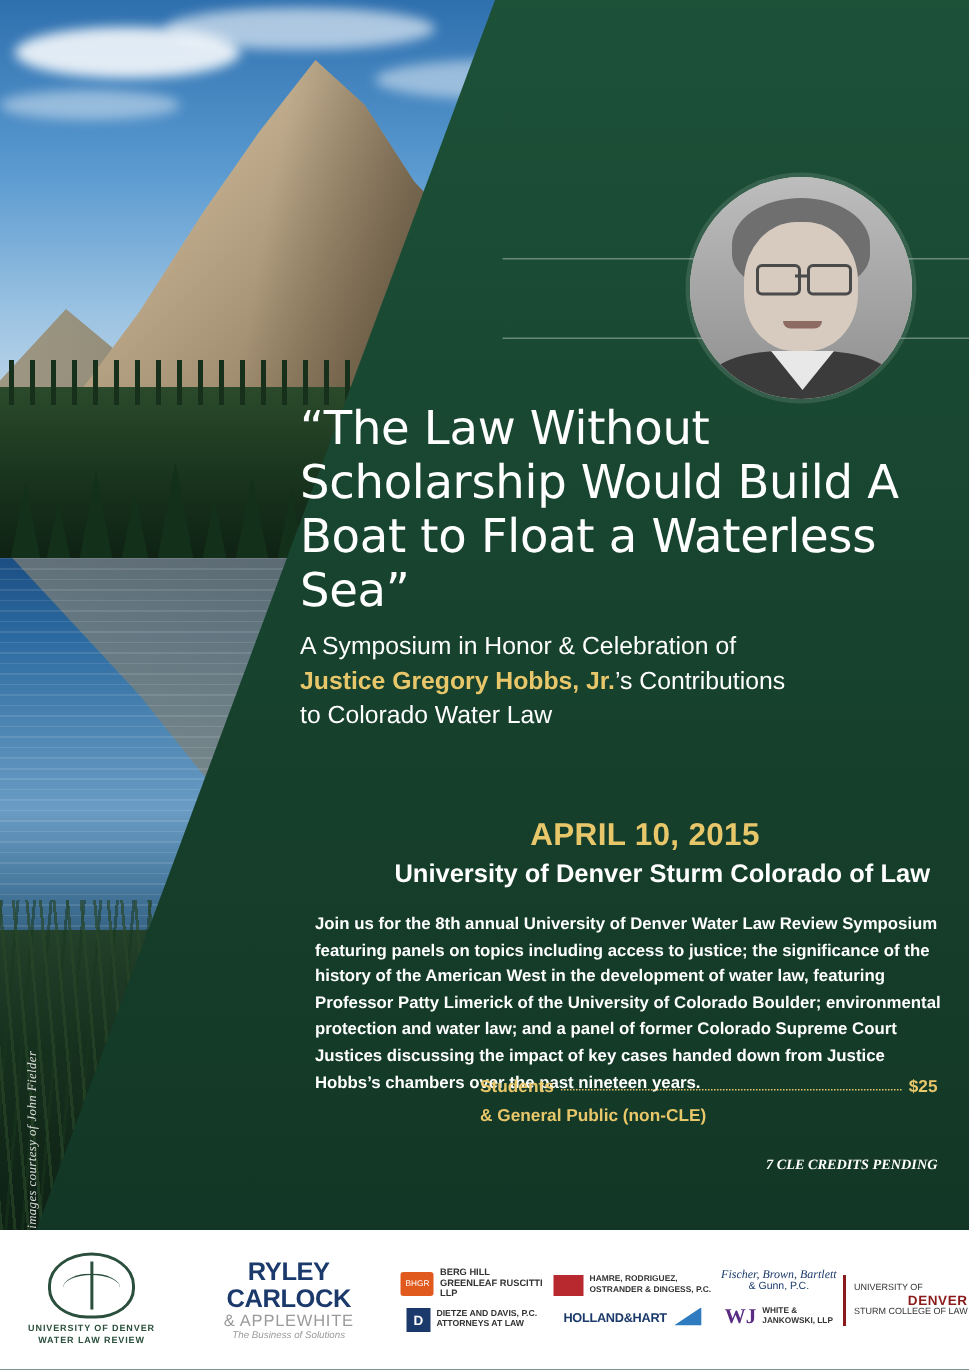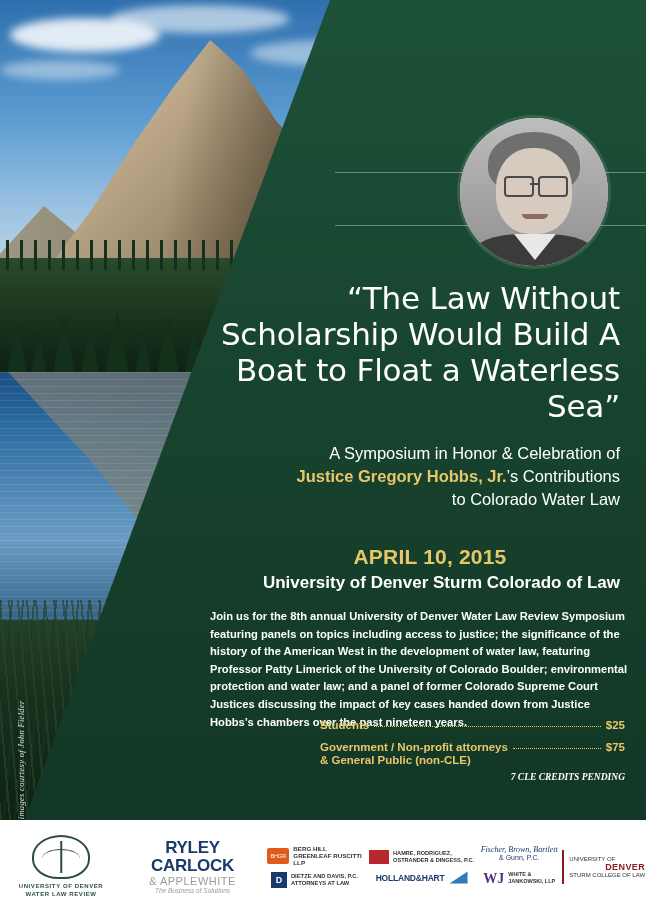--- a/index.html
+++ b/index.html
@@ -133,30 +133,30 @@
   .p-face{position:absolute;left:36px;top:30px;width:76px;height:86px;border-radius:46% 46% 44% 44%;background:#d7cbc0;}
   .p-glassL{position:absolute;left:44px;top:58px;width:26px;height:17px;border:2px solid #4a4a4a;border-radius:4px;}
   .p-glassR{position:absolute;left:78px;top:58px;width:26px;height:17px;border:2px solid #4a4a4a;border-radius:4px;}
   .p-bridge{position:absolute;left:70px;top:65px;width:8px;height:2px;background:#4a4a4a;}
   .p-mouth{position:absolute;left:62px;top:96px;width:26px;height:5px;border-radius:0 0 10px 10px;background:#8d6a62;}
   .p-body{position:absolute;left:12px;top:116px;width:124px;height:50px;background:#3b3b3b;border-radius:40% 40% 0 0;}
   .p-collar{position:absolute;left:54px;top:116px;width:42px;height:26px;background:#e8e8e8;clip-path:polygon(0 0,100% 0,50% 100%);}
 
   
   .content{
-    position:absolute;left:200px;top:280px;width:420px;
-    color:#ffffff;text-align:right;
+    position:absolute;left:200px;top:268px;width:420px;
+    color:#ffffff;text-align:left;
   }
   .headline{
     font-size:31px;line-height:36px;font-weight:400;
     letter-spacing:-.2px;margin:0;color:#ffffff;
     font-family:"DejaVu Sans", sans-serif;
   }
   .subhead{
-    margin-top:18px;font-size:16.5px;line-height:23px;color:#ffffff;font-weight:400;
+    margin-top:8px;font-size:16.5px;line-height:23px;color:#ffffff;font-weight:400;
   }
   .subhead .gold{color:#e8c66a;font-weight:bold;}
 
   .datebox{
     position:absolute;left:240px;top:545px;width:380px;text-align:right;color:#ffffff;
   }
   .date{font-size:21px;font-weight:bold;color:#e8c66a;letter-spacing:.2px;text-align:center;}
   .venue{font-size:17px;font-weight:bold;margin-top:4px;color:#ffffff;}
 
   .body-copy{
@@ -168,21 +168,21 @@
   
   .prices{
     position:absolute;left:320px;top:718px;width:305px;color:#e8c66a;font-size:11.5px;font-weight:bold;
   }
   .price-row{display:flex;align-items:flex-end;margin-bottom:3px;}
   .price-label{white-space:nowrap;}
   .dots{flex:1;border-bottom:1.6px dotted #e8c66a;margin:0 5px 4px 5px;height:8px;}
   .price-val{white-space:nowrap;}
   .price-sub{font-size:11.5px;margin-top:-2px;margin-bottom:6px;}
   .cle-note{
-    margin-top:6px;text-align:right;color:#ffffff;font-size:9.5px;font-style:italic;font-weight:bold;
+    margin-top:22px;text-align:right;color:#ffffff;font-size:9.5px;font-style:italic;font-weight:bold;
     font-family:"Liberation Serif", serif;
   }
 
   
   .sponsors{
     position:absolute;left:0;bottom:0;width:646px;height:93px;
     background:#ffffff;
     display:flex;align-items:center;
   }
   .sp{
@@ -315,25 +315,20 @@
 
     <div>
       <div class="price-row">
         <span class="price-label">Students</span>
         <span class="dots"></span>
         <span class="price-val">$25</span>
       </div>
     </div>
 
     <div style="margin-top:9px;">
-      <div class="price-row">
-        <span class="price-label">Government / Non-profit attorneys</span>
-        <span class="dots"></span>
-        <span class="price-val">$75</span>
-      </div>
       <div class="price-sub">&amp; General Public (non-CLE)</div>
     </div>
 
 
     <div class="cle-note">7 CLE CREDITS PENDING</div>
   </div>
 
   <div class="sponsors">
 
     <div class="sp dwlr">

